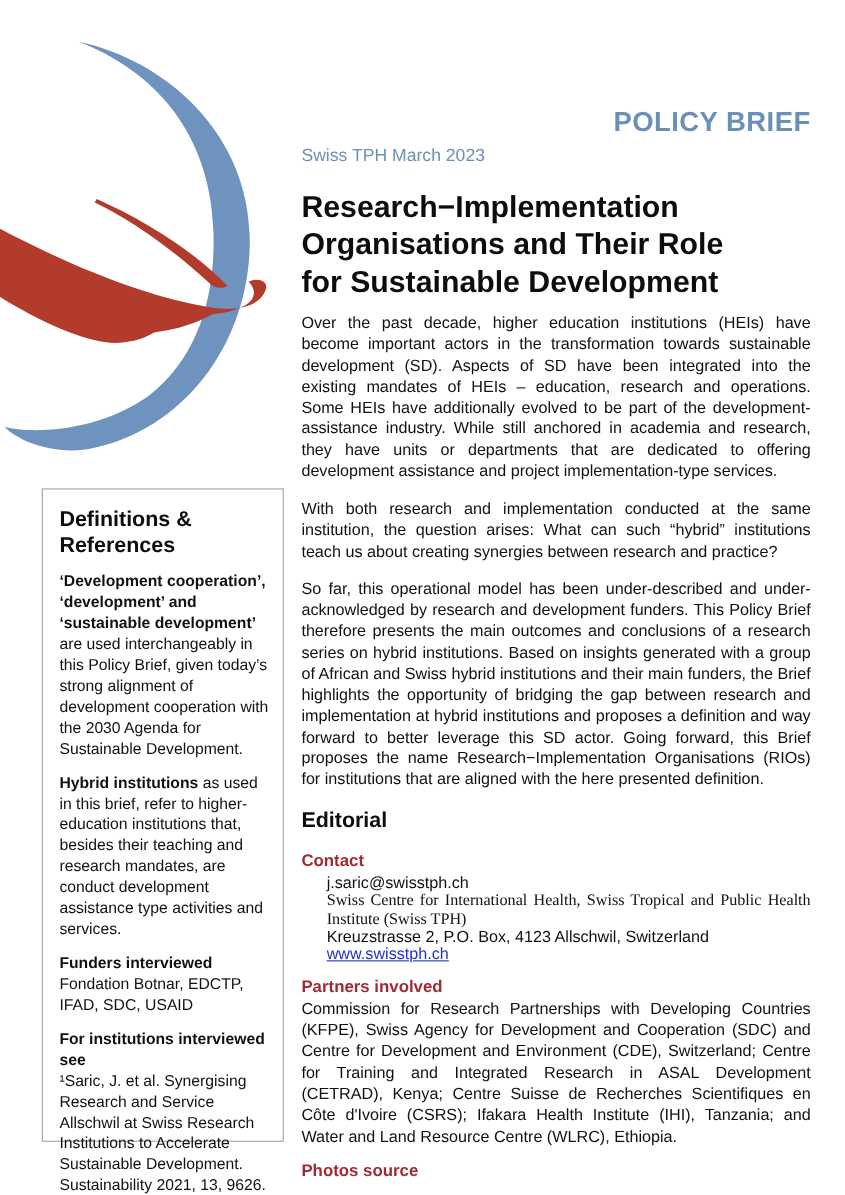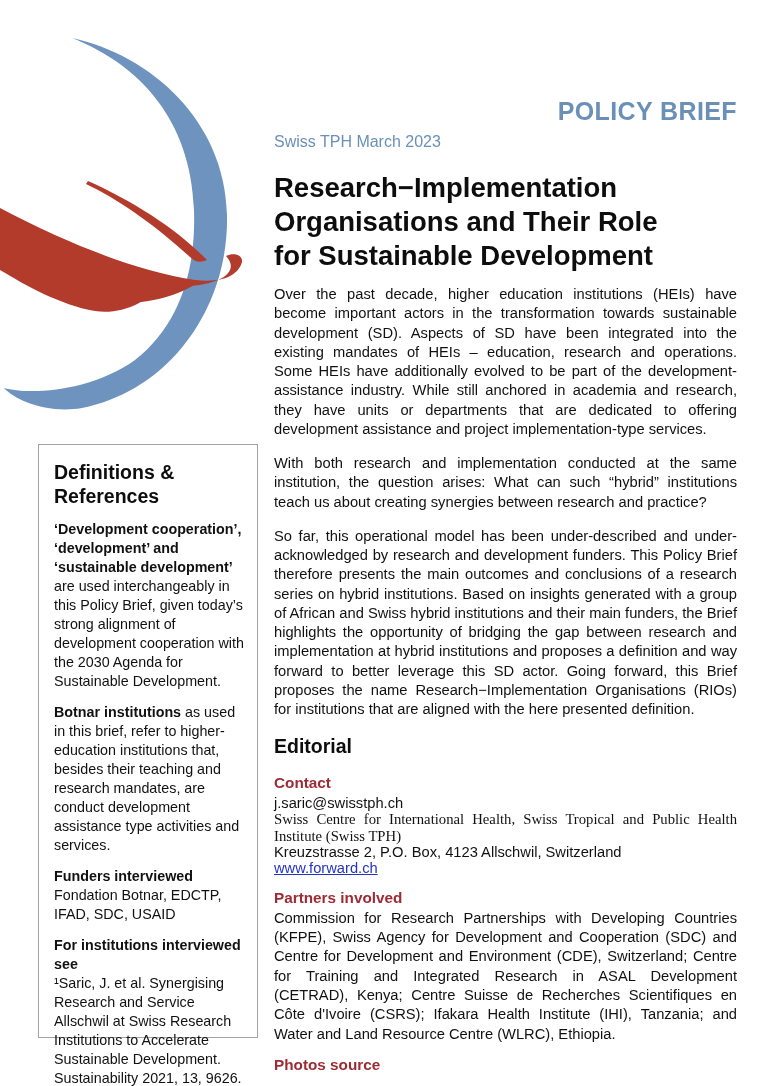--- a/index.html
+++ b/index.html
@@ -19,21 +19,21 @@
   
   .content { position: absolute; left: 274px; top: 97px; width: 463px; }
   .kicker {
     font-size: 25px; font-weight: 700; color: #6b90b8; letter-spacing: 0.4px; text-align: right;
   }
   .dateline { font-size: 16px; color: #6b90b8; margin-top: 7px; }
   .title { margin-top: 23px; font-size: 27.5px; font-weight: 700; line-height: 34px; color: #0d0d0d; }
   .para { margin-top: 12px; font-size: 14.7px; line-height: 19.3px; text-align: justify; }
   .editorial-heading { margin-top: 15px; font-size: 19.5px; font-weight: 700; color: #0d0d0d; }
   .red-heading { margin-top: 12px; font-size: 15.3px; font-weight: 700; color: #9e2b33; }
-  .contact-block { margin-top: 3px; }
+  .contact-block { margin-top: 3px; margin-left: 23px; }
   .contact-line { font-size: 14.7px; line-height: 16.4px; }
   .contact-org { text-align: justify; font-family: Liberation Serif, serif; }
   .partners { margin-top: 2px; font-size: 14.7px; line-height: 19.3px; text-align: justify; }
   a.link { color: #2333c4; text-decoration: underline; cursor: pointer; }
 
   
   .defbox {
     position: absolute; left: 38px; top: 444px; width: 220px; height: 594px;
     border: 1px solid #a3a3a3; box-sizing: border-box;
     padding: 15px 12px 0 15px; background: #ffffff;
@@ -86,21 +86,21 @@
         C 60 276, 22 258, 0 244
         Z"></path>
     </svg>
   </div>
 
   <aside class="defbox">
     <div class="defbox-heading">Definitions &amp; References</div>
 
     <p><span class="b">‘Development cooperation’, ‘development’ and ‘sustainable development’</span><span> are used interchangeably in this Policy Brief, given today’s strong alignment of development cooperation with the 2030 Agenda for Sustainable Development.</span></p>
 
-    <p><span class="b">Botnar institutions</span><span> as used in this brief, refer to higher-education institutions that, besides their teaching and research mandates, are conduct development assistance type activities and services.</span></p>
+    <p><span class="b">Hybrid institutions</span><span> as used in this brief, refer to higher-education institutions that, besides their teaching and research mandates, are conduct development assistance type activities and services.</span></p>
 
     <p><span class="b">Funders interviewed</span><span> Fondation Botnar, EDCTP, IFAD, SDC, USAID</span></p>
 
     <p><span class="b">For institutions interviewed see</span><br>
       <span>¹Saric, J. et al. Synergising Research and Service Allschwil at Swiss Research Institutions to Accelerate Sustainable Development. </span><span class="it">Sustainability</span><span> 2021, 13, 9626.</span><br>
       <a class="link">https://doi.org/10.3390/su13179626</a></p>
 
   </aside>
 
   <main class="content">
@@ -117,21 +117,21 @@
     <p class="para">With both research and implementation conducted at the same institution, the question arises: What can such “hybrid” institutions teach us about creating synergies between research and practice?</p>
     <p class="para">So far, this operational model has been under-described and under-acknowledged by research and development funders. This Policy Brief therefore presents the main outcomes and conclusions of a research series on hybrid institutions. Based on insights generated with a group of African and Swiss hybrid institutions and their main funders, the Brief highlights the opportunity of bridging the gap between research and implementation at hybrid institutions and proposes a definition and way forward to better leverage this SD actor. Going forward, this Brief proposes the name Research−Implementation Organisations (RIOs) for institutions that are aligned with the here presented definition.</p>
 
     <h2 class="editorial-heading">Editorial</h2>
 
     <div class="red-heading">Contact</div>
     <div class="contact-block">
       <div class="contact-line">j.saric@swisstph.ch</div>
       <div class="contact-line contact-org">Swiss Centre for International Health, Swiss Tropical and Public Health Institute (Swiss TPH)</div>
       <div class="contact-line">Kreuzstrasse 2, P.O. Box, 4123 Allschwil, Switzerland</div>
-      <div class="contact-line"><a class="link">www.forward.ch</a></div>
+      <div class="contact-line"><a class="link">www.swisstph.ch</a></div>
     </div>
 
     <div class="red-heading">Partners involved</div>
     <p class="partners" style="margin:2px 0 0 0;">Commission for Research Partnerships with Developing Countries (KFPE), Swiss Agency for Development and Cooperation (SDC) and Centre for Development and Environment (CDE), Switzerland; Centre for Training and Integrated Research in ASAL Development (CETRAD), Kenya; Centre Suisse de Recherches Scientifiques en Côte d'Ivoire (CSRS); Ifakara Health Institute (IHI), Tanzania; and Water and Land Resource Centre (WLRC), Ethiopia.</p>
 
     <div class="red-heading">Photos source</div>
 
   </main>
 
 </div>

